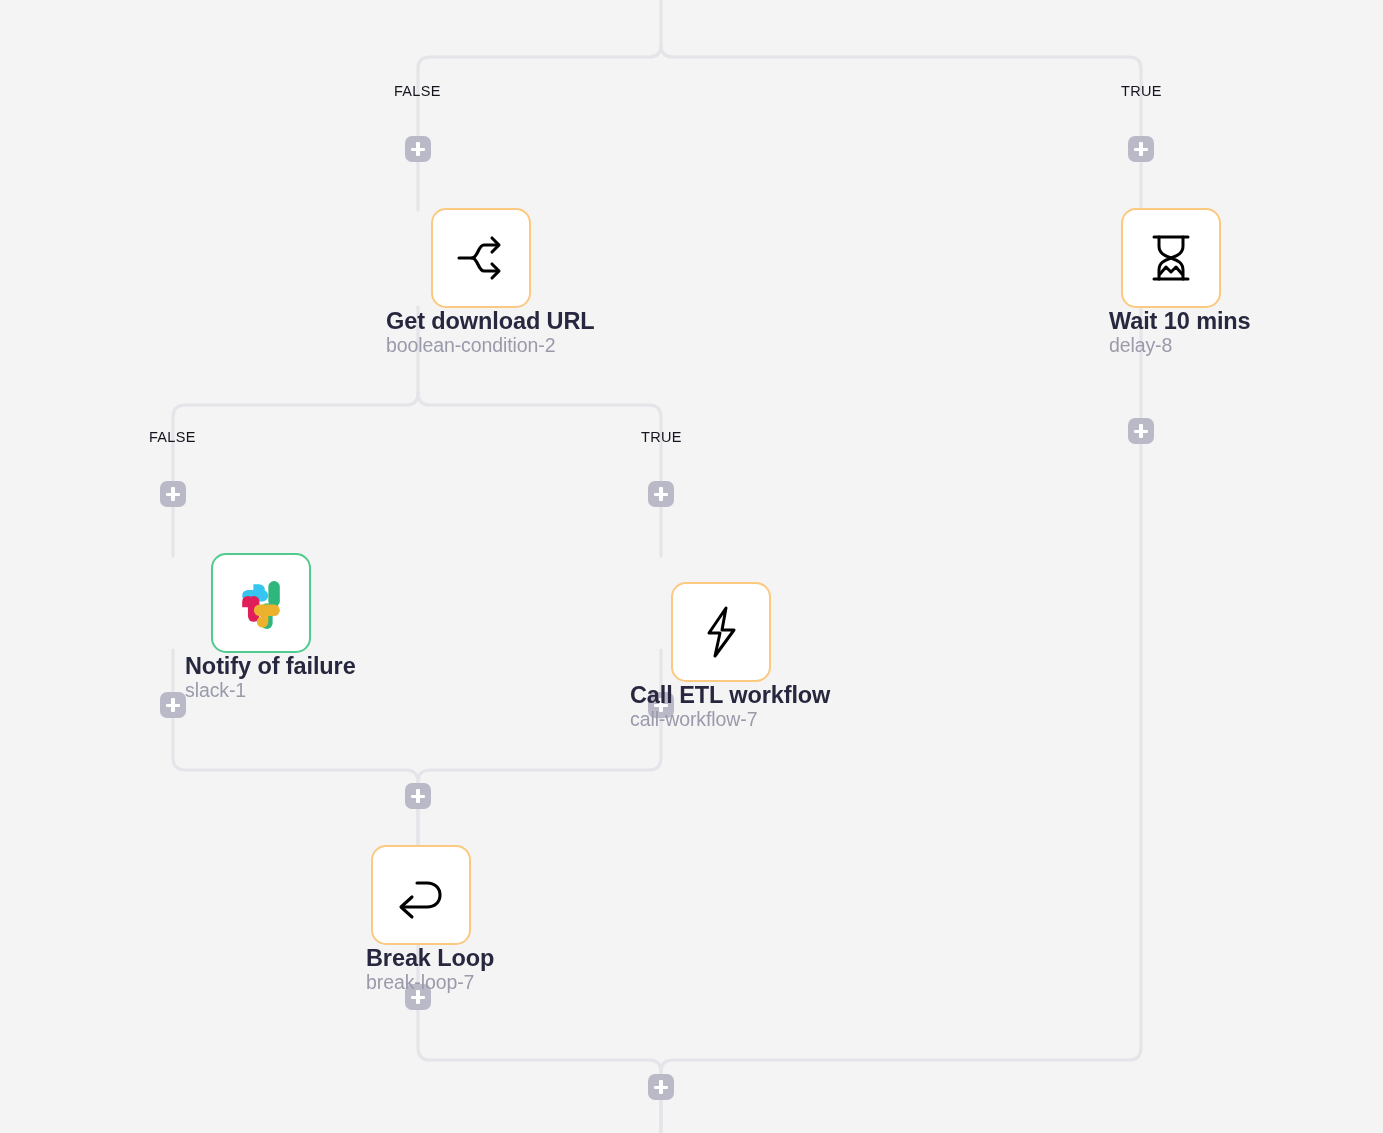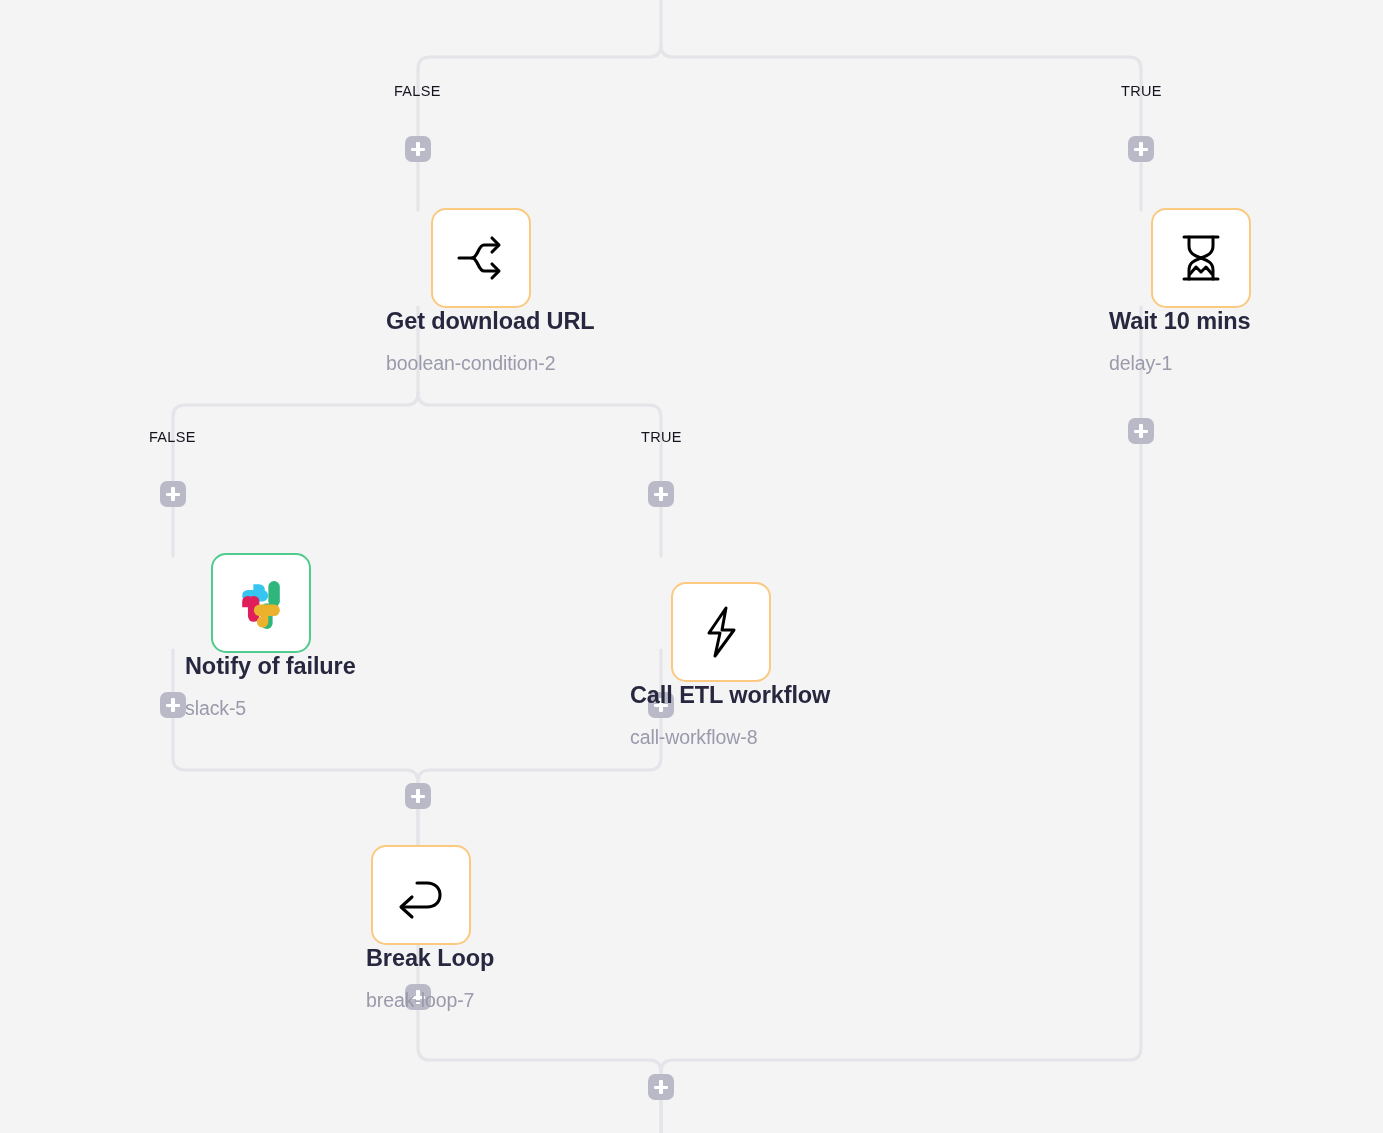--- a/index.html
+++ b/index.html
@@ -97,21 +97,21 @@
   }
   .node-title {
     font-size: 23.5px;
     font-weight: bold;
     color: #27273f;
     line-height: 1.12;
     white-space: nowrap;
     letter-spacing: -0.1px;
   }
   .node-sub {
-    margin-top: 19px;
+    margin-top: 1px;
     font-size: 19.5px;
     font-weight: 400;
     color: #9a9aab;
     line-height: 1.12;
     white-space: nowrap;
     letter-spacing: -0.1px;
   }
   .node-icon {
     display: block;
   }
@@ -184,35 +184,35 @@
           <polyline points="39,34 46,41 39,48"></polyline>
         </g>
       </svg>
     </div>
     <div class="node-text">
       <div class="node-title">Get download URL</div>
       <div class="node-sub">boolean-condition-2</div>
     </div>
   </div>
 
-  <div class="node" style="left:1091px; top:208px;align-items:flex-end;">
+  <div class="node" style="left:1091px; top:208px;">
     <div class="node-box">
       <svg class="node-icon" width="56" height="56" viewBox="0 0 56 56">
         <g fill="none" stroke="#000000" stroke-width="3" stroke-linecap="round" stroke-linejoin="round">
           <line x1="11" y1="7" x2="45" y2="7"></line>
           <line x1="11" y1="49" x2="45" y2="49"></line>
           <path d="M16,7 L16,16 C16,24 23,26 28,28 C23,30 16,32 16,40 L16,49"></path>
           <path d="M40,7 L40,16 C40,24 33,26 28,28 C33,30 40,32 40,40 L40,49"></path>
           <path d="M17,44 L23,37 L28,42 L33,37 L39,44"></path>
         </g>
       </svg>
     </div>
     <div class="node-text">
       <div class="node-title">Wait 10 mins</div>
-      <div class="node-sub">delay-1</div>
+      <div class="node-sub">delay-8</div>
     </div>
   </div>
 
   <div class="node" style="left:123px; top:553px;padding-left:44px;">
     <div class="node-box green">
       <svg class="node-icon" width="56" height="56" viewBox="0 0 122 122">
 
         <path fill="#2eb67d" d="M77,25.5a12.5,12.5 0 1 1 25,0v31.5a12.5,12.5 0 0 1 -25,0z"></path>
         <path fill="#2eb67d" d="M89.5,77a12.5,12.5 0 1 1 0,25h-31.4a12.5,12.5 0 0 1 0,-25z" transform="rotate(-90 73.8 89.5)"></path>
 
@@ -221,33 +221,33 @@
 
         <path fill="#e01e5a" d="M45,102a12.5,12.5 0 0 1 -12.5,-12.5v-31.5a12.5,12.5 0 0 1 25,0v31.5a12.5,12.5 0 0 1 -12.5,12.5z"></path>
         <path fill="#e01e5a" d="M20,58a12.5,12.5 0 1 1 12.5,12.5h-12.5z"></path>
 
         <path fill="#ecb22e" d="M102,77a12.5,12.5 0 0 1 -12.5,12.5h-31.5a12.5,12.5 0 0 1 0,-25h31.5a12.5,12.5 0 0 1 12.5,12.5z"></path>
         <path fill="#ecb22e" d="M77,102a12.5,12.5 0 1 1 -12.5,-12.5h12.5z"></path>
       </svg>
     </div>
     <div class="node-text">
       <div class="node-title">Notify of failure</div>
-      <div class="node-sub">slack-5</div>
+      <div class="node-sub">slack-1</div>
     </div>
   </div>
 
   <div class="node" style="left:612px; top:582px;">
     <div class="node-box">
       <svg class="node-icon" width="56" height="56" viewBox="0 0 56 56">
         <path d="M33,4 L16,29 L27,29 L22,52 L41,26 L29,26 Z" fill="none" stroke="#000000" stroke-width="3" stroke-linejoin="round" stroke-linecap="round"></path>
       </svg>
     </div>
     <div class="node-text">
       <div class="node-title">Call ETL workflow</div>
-      <div class="node-sub">call-workflow-8</div>
+      <div class="node-sub">call-workflow-7</div>
     </div>
   </div>
 
   <div class="node" style="left:348px; top:845px;">
     <div class="node-box">
       <svg class="node-icon" width="56" height="56" viewBox="0 0 56 56">
         <g fill="none" stroke="#000000" stroke-width="3.1" stroke-linecap="round" stroke-linejoin="round">
           <path d="M24,16 L34,16 C42,16 47,21 47,28 C47,35 42,40 34,40 L9,40"></path>
           <polyline points="19,30 8,40 19,50"></polyline>
         </g>

